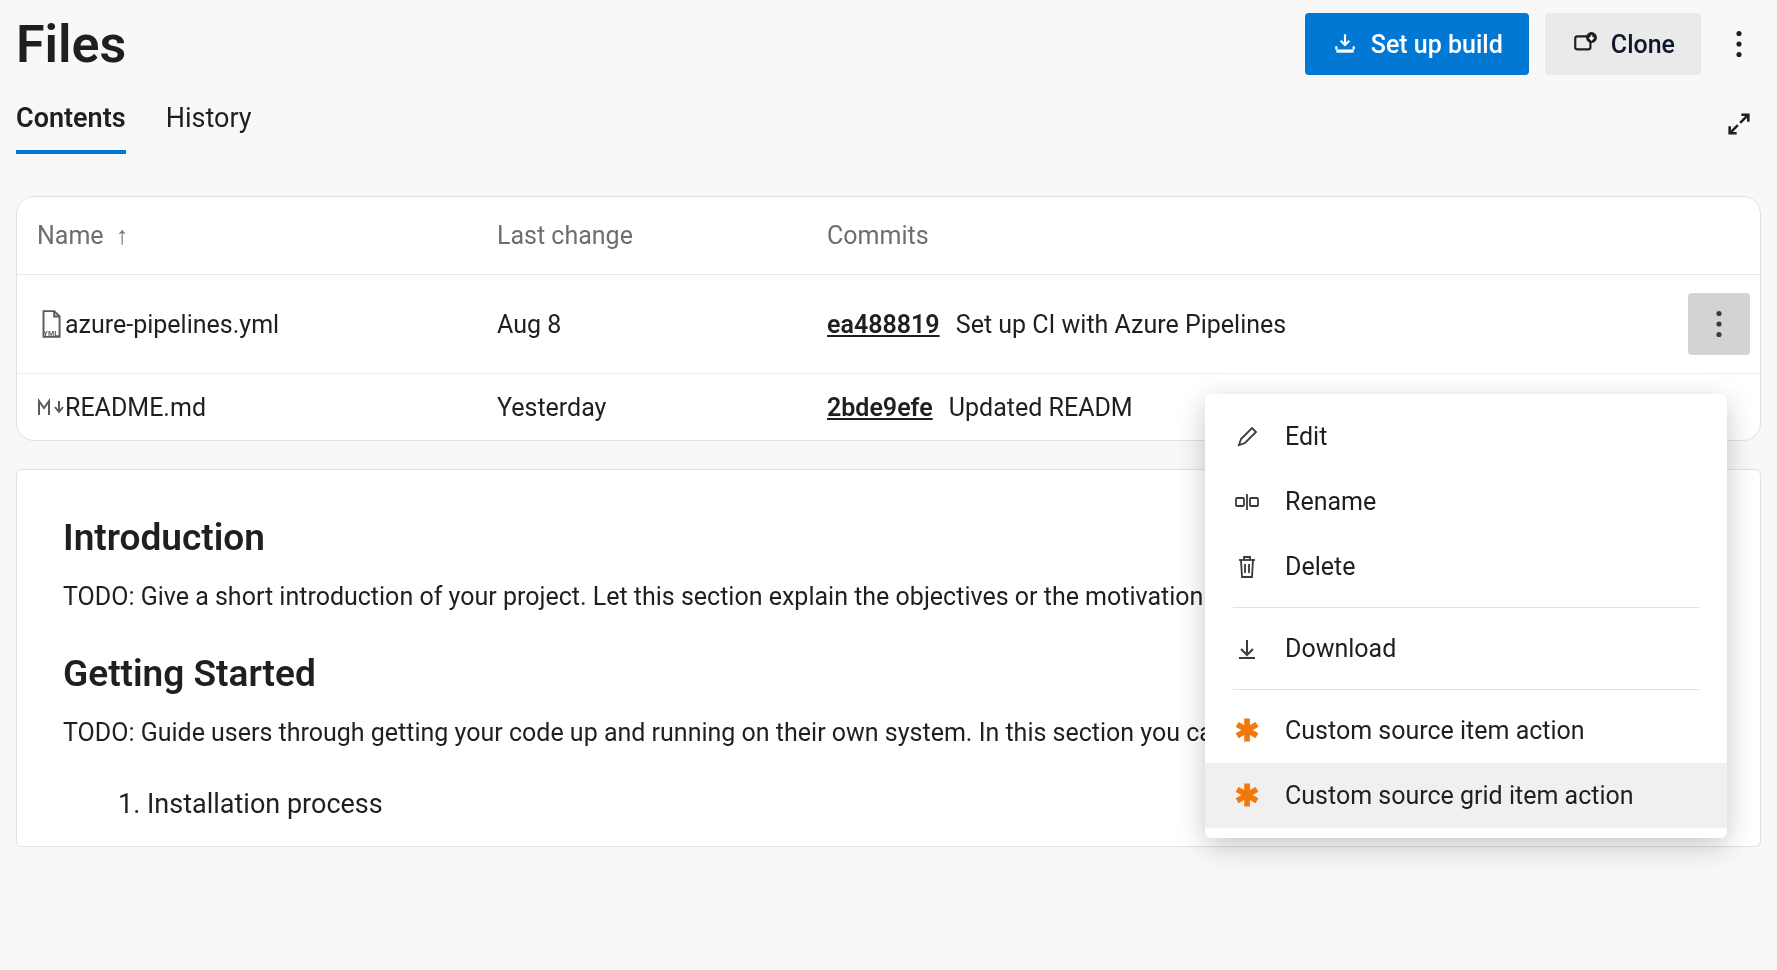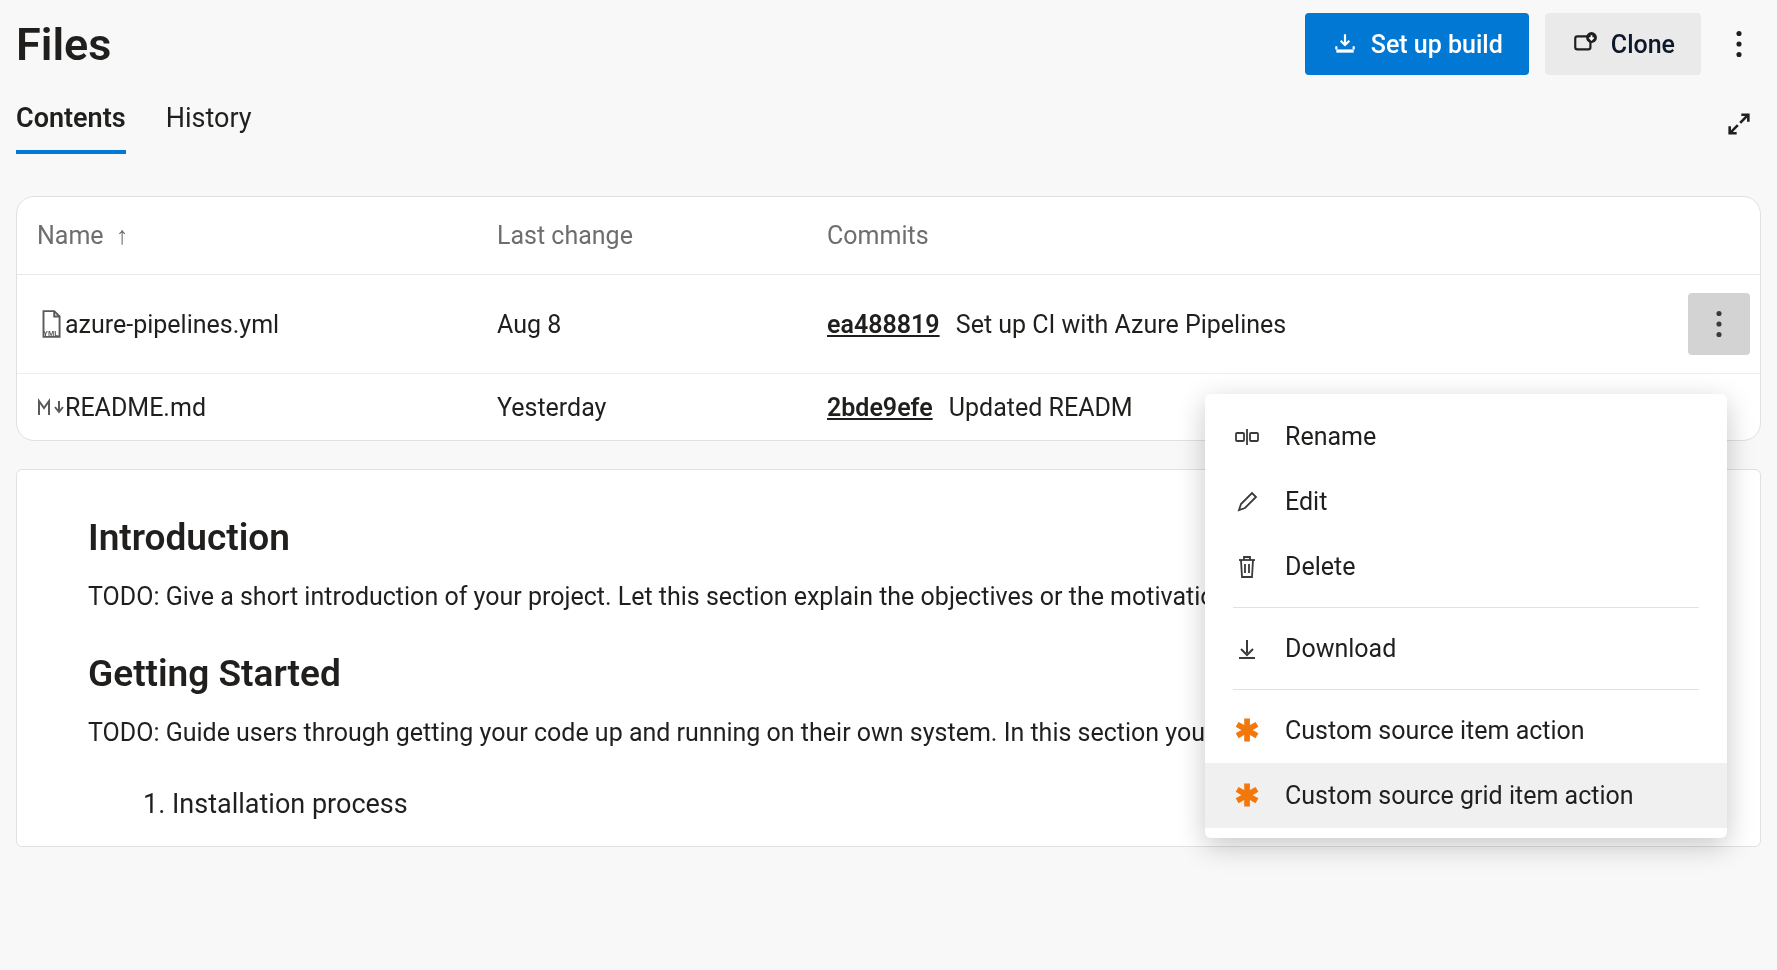--- a/index.html
+++ b/index.html
@@ -15,21 +15,21 @@
 
   
   .header {
     display: flex;
     align-items: center;
     justify-content: space-between;
     padding: 10px 16px 0 16px;
     height: 78px;
   }
   .page-title {
-    font-size: 45px;
+    font-size: 52px;
     font-weight: 600;
   }
   .header-actions {
     display: flex;
     align-items: center;
     gap: 16px;
   }
   .btn {
     display: inline-flex;
     align-items: center;
@@ -150,21 +150,21 @@
     cursor: pointer;
   }
   .sort-arrow { margin-left: 6px; }
 
   
   .readme-panel {
     background: #fff;
     border: 1px solid #e1e1e1;
     border-radius: 6px;
     margin: 28px 16px 0 16px;
-    padding: 46px 46px 20px 71px;
+    padding: 46px 46px 20px 46px;
   }
   .readme-panel h2 {
     font-size: 37px;
     font-weight: 600;
     margin-bottom: 20px;
   }
   .readme-panel p {
     font-size: 25px;
     line-height: 1.4;
     margin-bottom: 38px;
@@ -350,35 +350,35 @@
   <h2>Getting Started</h2>
   <p>TODO: Guide users through getting your code up and running on their own system. In this section you can talk about:</p>
   <ol>
     <li>Installation process</li>
   </ol>
 </div>
 
 <div class="context-menu">
   <div class="menu-item">
     <span class="menu-icon">
+      <svg width="24" height="24" viewBox="0 0 24 24" fill="none" stroke="#3a3a3a" stroke-width="1.8">
+        <path d="M4 20l2-6L17 3l4 4L10 18l-6 2z"></path>
+      </svg>
+    </span>
+    <span>Edit</span>
+  </div>
+  <div class="menu-item">
+    <span class="menu-icon">
       <svg width="26" height="24" viewBox="0 0 26 24" fill="none" stroke="#3a3a3a" stroke-width="1.8">
         <rect x="2" y="8" width="8" height="8" rx="1"></rect>
         <rect x="16" y="8" width="8" height="8" rx="1"></rect>
         <path d="M13 4v16"></path>
       </svg>
     </span>
     <span>Rename</span>
-  </div>
-  <div class="menu-item">
-    <span class="menu-icon">
-      <svg width="24" height="24" viewBox="0 0 24 24" fill="none" stroke="#3a3a3a" stroke-width="1.8">
-        <path d="M4 20l2-6L17 3l4 4L10 18l-6 2z"></path>
-      </svg>
-    </span>
-    <span>Edit</span>
   </div>
   <div class="menu-item">
     <span class="menu-icon">
       <svg width="22" height="26" viewBox="0 0 22 26" fill="none" stroke="#3a3a3a" stroke-width="1.8">
         <path d="M3 6h16"></path>
           <path d="M8 6V3h6v3"></path>
         <path d="M5 6l1 17h10l1-17"></path>
         <path d="M9 10v9M13 10v9"></path>
       </svg>
     </span>

